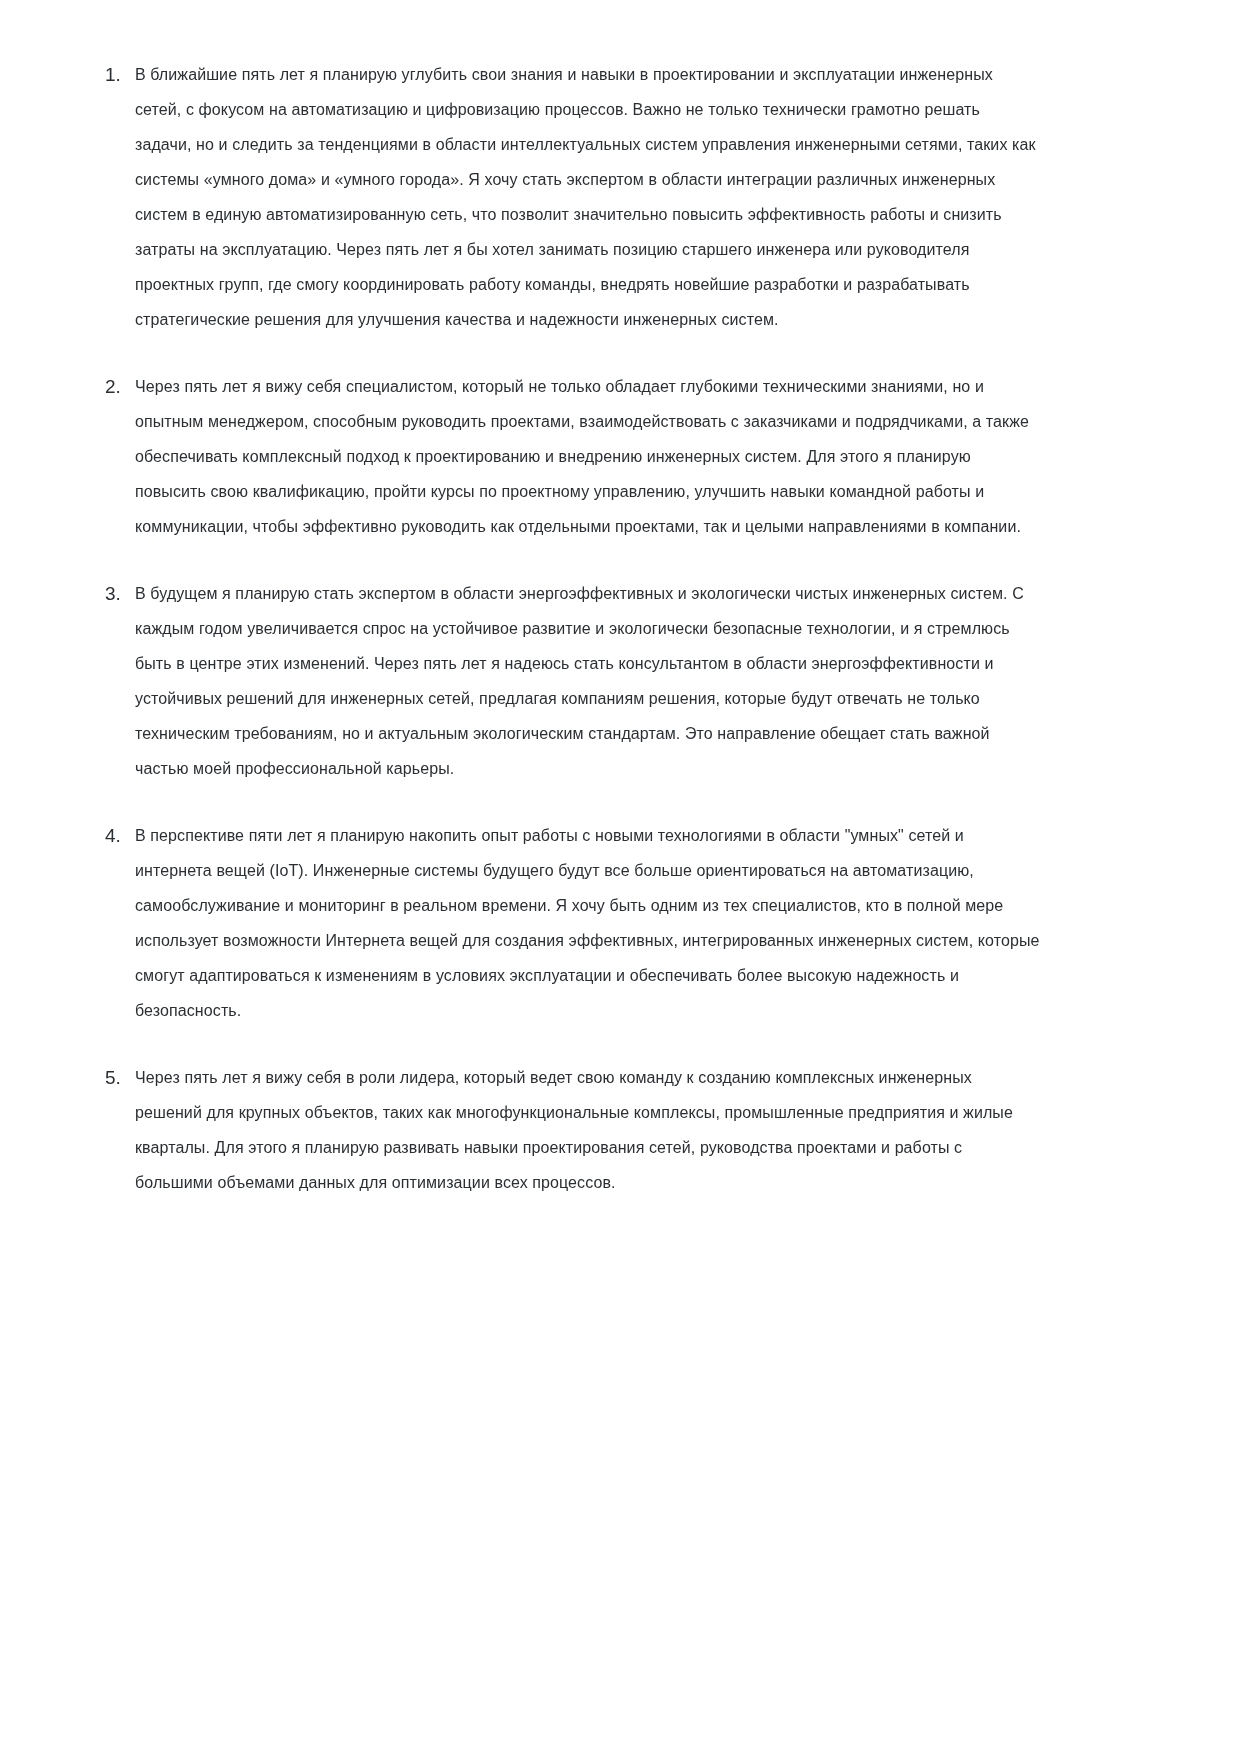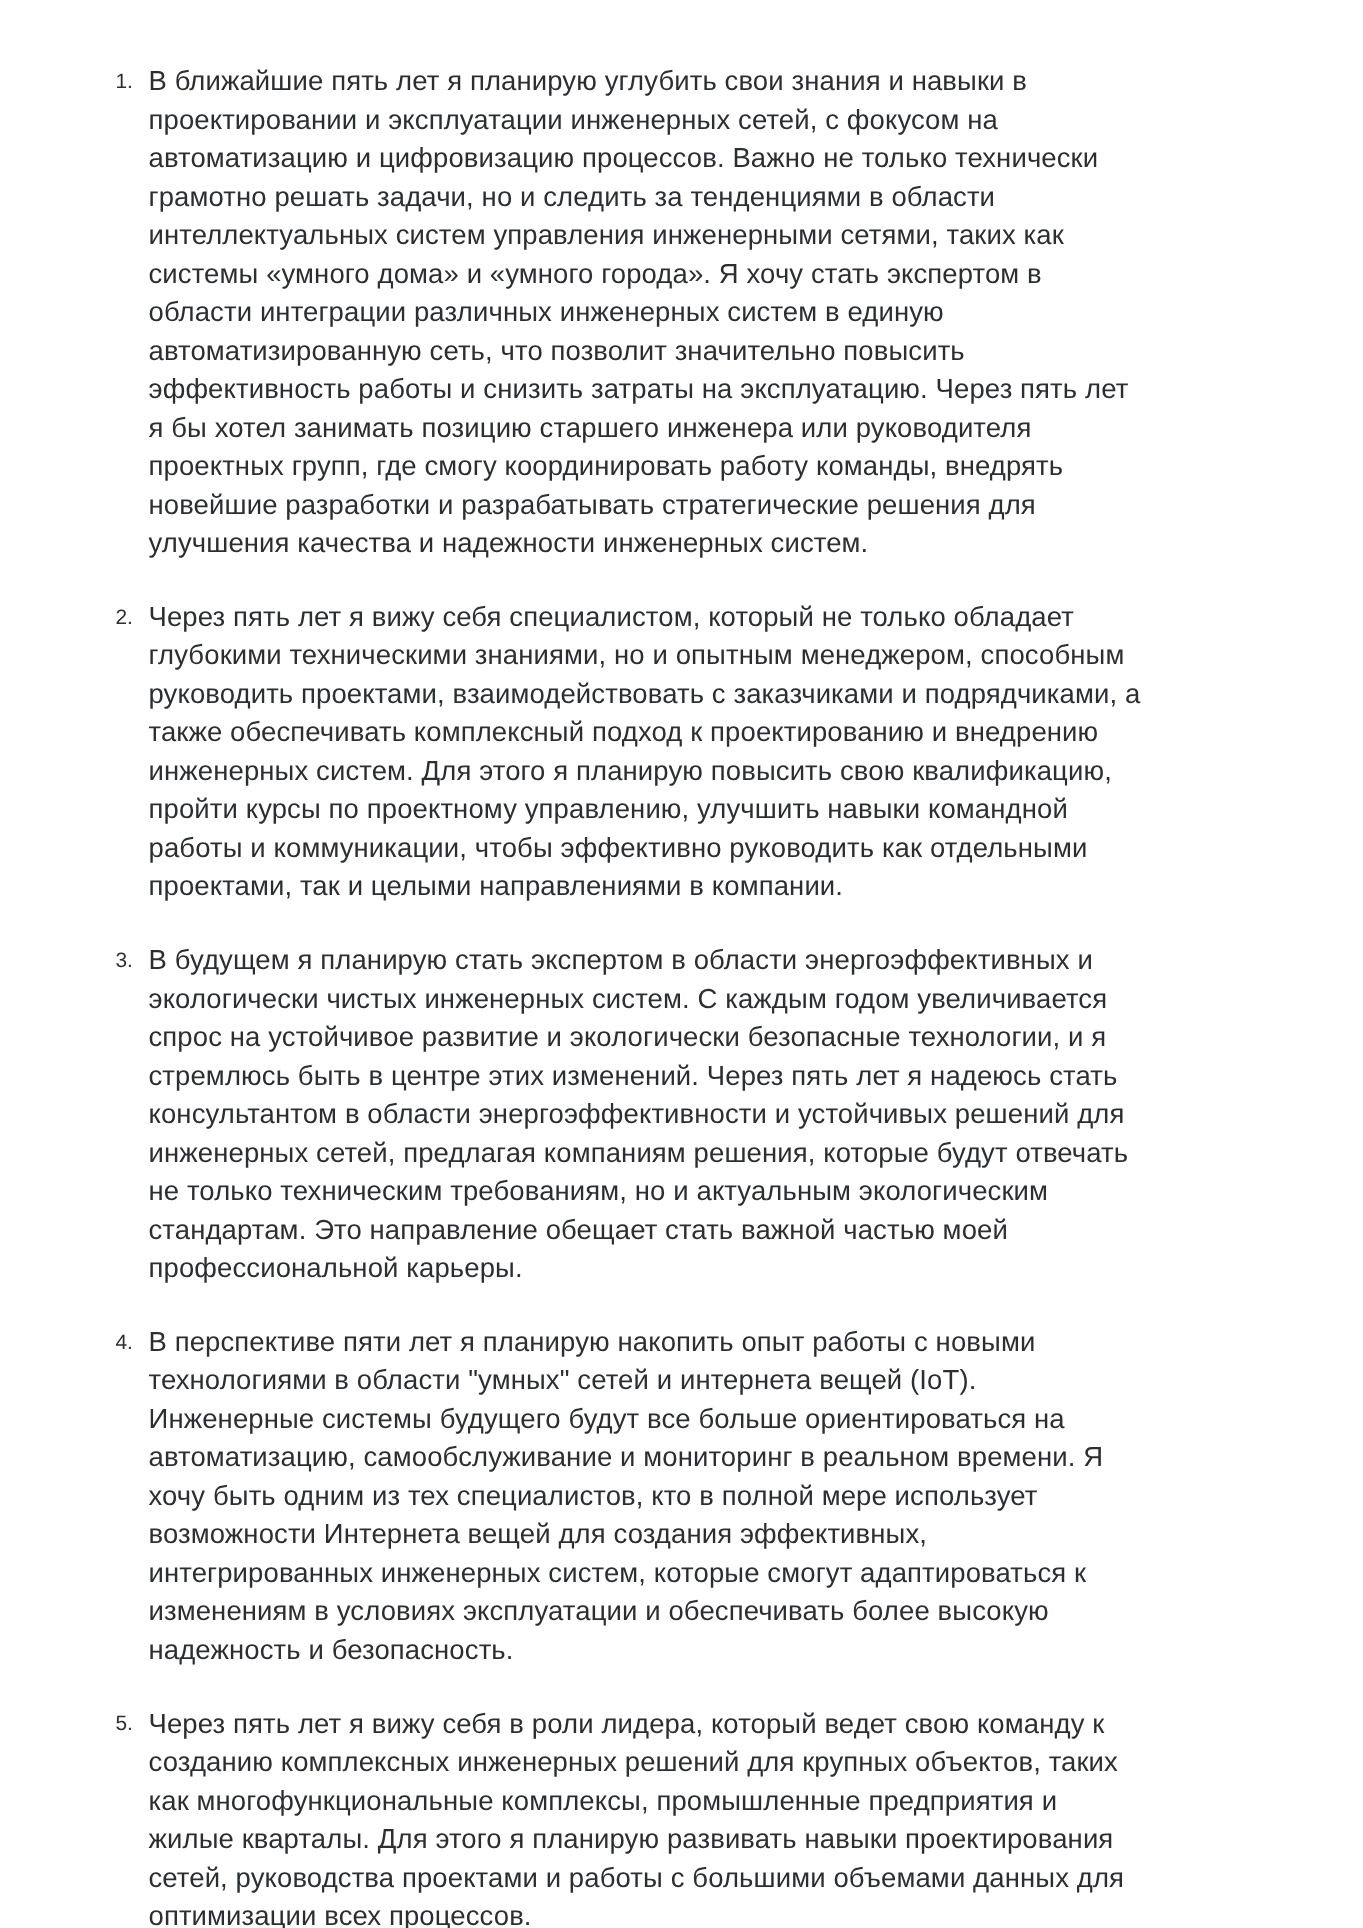--- a/index.html
+++ b/index.html
@@ -28,21 +28,21 @@
   }
   .num {
     flex: 0 0 30px;
     font-size: 19px;
     line-height: 35px;
     text-align: left;
     white-space: nowrap;
   }
   .txt {
     margin: 0;
-    font-size: 25px;
+    font-size: 16px;
     line-height: 35px;
     max-width: 905px;
     text-align: left;
     letter-spacing: 0.1px;
   }
 </style>
 </head>
 <body>
 
 <div class="doc">

